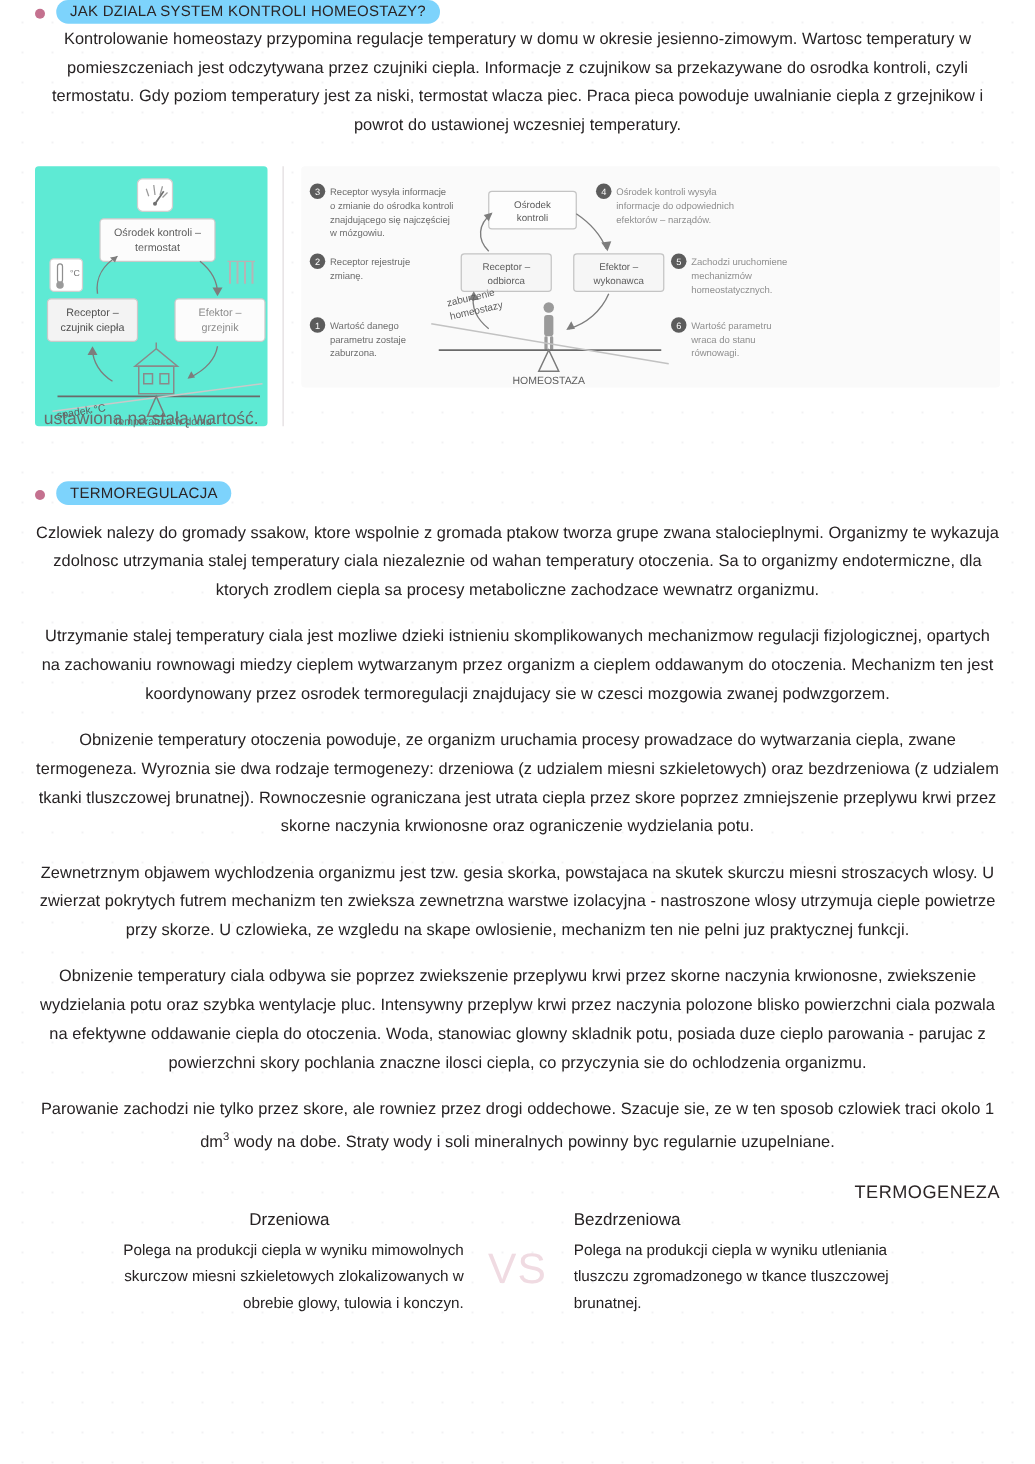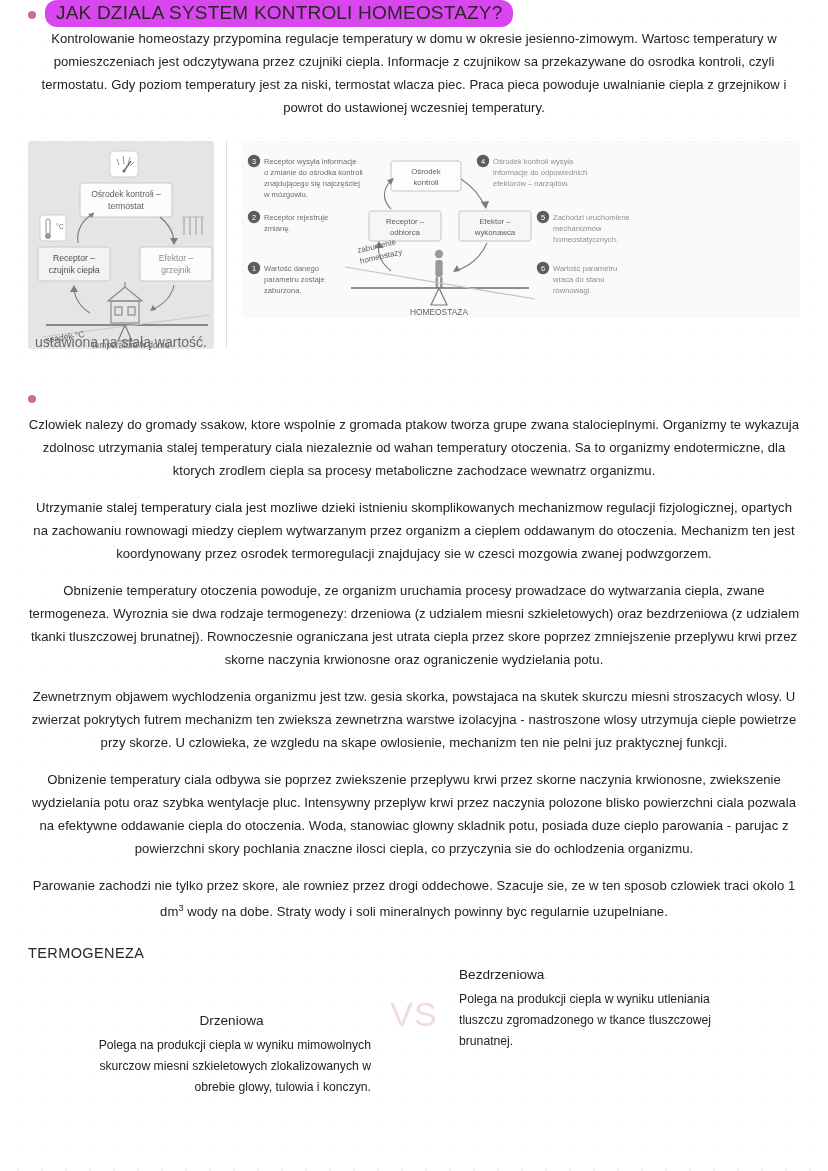--- a/index.html
+++ b/index.html
@@ -28,24 +28,24 @@
     margin: 0;
   }
   .sec-bullet {
     width: 8px; height: 8px; border-radius: 50%;
     background: #c4718f;
     flex: 0 0 auto;
     margin-top: 2px;
   }
   .sec-title {
     display: inline-block;
-    background: #d946ef;
+    background: #7dd3fc;
     border-radius: 12px;
     padding: 2px 11px 3px 11px;
-    font-size: 19px;
+    font-size: 12px;
     letter-spacing: .2px;
     font-weight: 400;
     color: #2b2526;
     white-space: nowrap;
   }
 
   
   p.body {
     font-size: 13.1px;
     line-height: 23px;
@@ -60,21 +60,21 @@
   
   .diagram-row {
     display: flex;
     margin-top: 22px;
     gap: 0;
     align-items: flex-start;
   }
   .diag-left {
     width: 186px;
     flex: 0 0 186px;
-    background: #e5e5e5;
+    background: #5eead4;
     border-radius: 3px;
     position: relative;
     height: 208px;
     padding: 6px 4px;
   }
   .divider {
     width: 1px;
     align-self: stretch;
     background: #e2dde0;
     margin: 0 14px 0 12px;
@@ -94,42 +94,42 @@
     position: relative;
     overflow: hidden;
   }
 
   
   .dg { font-family: "Liberation Sans", sans-serif; }
 
   
   .compare { margin-top: 22px; position: relative; height: 140px; }
   .cmp-title {
-    text-align: left;
+    text-align: right;
     font-size: 14.5px;
     letter-spacing: .4px;
     color: #2b2526;
     margin-bottom: 4px;
   }
   .cmp-cols {
     display: flex;
     justify-content: center;
     align-items: flex-start;
     gap: 0;
   }
   .cmp-col { width: 285px; }
   .cmp-col.left { text-align: right; padding-right: 6px; }
   .cmp-col.right { text-align: left; padding-left: 8px; }
   .cmp-sub {
     font-size: 13.6px;
     color: #262223;
     margin-bottom: 4px;
     line-height: 20px;
   }
-  .cmp-col.left .cmp-sub { text-align: center; margin-top: 46px; }
+  .cmp-col.left .cmp-sub { text-align: center; }
   .cmp-txt {
     font-size: 12.2px;
     line-height: 21px;
     color: #262223;
   }
   .vs-wrap {
     width: 74px;
     flex: 0 0 74px;
     display: flex;
     justify-content: center;
@@ -304,20 +304,21 @@
           <text x="198" y="174" text-anchor="middle" font-size="8.4" fill="#5d5d5d">HOMEOSTAZA</text>
         </svg>
       </div>
     </div>
   </div>
 
   <div class="spacer-lg"></div>
 
   <div class="sec-head">
     <span class="sec-bullet"></span>
+    <span class="sec-title">TERMOREGULACJA</span>
   </div>
 
   <div style="height:10px"></div>
 
   <p class="body">Czlowiek nalezy do gromady ssakow, ktore wspolnie z gromada ptakow tworza grupe zwana stalocieplnymi. Organizmy te wykazuja zdolnosc utrzymania stalej temperatury ciala niezaleznie od wahan temperatury otoczenia. Sa to organizmy endotermiczne, dla ktorych zrodlem ciepla sa procesy metaboliczne zachodzace wewnatrz organizmu.</p>
   <p class="body">Utrzymanie stalej temperatury ciala jest mozliwe dzieki istnieniu skomplikowanych mechanizmow regulacji fizjologicznej, opartych na zachowaniu rownowagi miedzy cieplem wytwarzanym przez organizm a cieplem oddawanym do otoczenia. Mechanizm ten jest koordynowany przez osrodek termoregulacji znajdujacy sie w czesci mozgowia zwanej podwzgorzem.</p>
   <p class="body">Obnizenie temperatury otoczenia powoduje, ze organizm uruchamia procesy prowadzace do wytwarzania ciepla, zwane termogeneza. Wyroznia sie dwa rodzaje termogenezy: drzeniowa (z udzialem miesni szkieletowych) oraz bezdrzeniowa (z udzialem tkanki tluszczowej brunatnej). Rownoczesnie ograniczana jest utrata ciepla przez skore poprzez zmniejszenie przeplywu krwi przez skorne naczynia krwionosne oraz ograniczenie wydzielania potu.</p>
   <p class="body">Zewnetrznym objawem wychlodzenia organizmu jest tzw. gesia skorka, powstajaca na skutek skurczu miesni stroszacych wlosy. U zwierzat pokrytych futrem mechanizm ten zwieksza zewnetrzna warstwe izolacyjna - nastroszone wlosy utrzymuja cieple powietrze przy skorze. U czlowieka, ze wzgledu na skape owlosienie, mechanizm ten nie pelni juz praktycznej funkcji.</p>
   <p class="body">Obnizenie temperatury ciala odbywa sie poprzez zwiekszenie przeplywu krwi przez skorne naczynia krwionosne, zwiekszenie wydzielania potu oraz szybka wentylacje pluc. Intensywny przeplyw krwi przez naczynia polozone blisko powierzchni ciala pozwala na efektywne oddawanie ciepla do otoczenia. Woda, stanowiac glowny skladnik potu, posiada duze cieplo parowania - parujac z powierzchni skory pochlania znaczne ilosci ciepla, co przyczynia sie do ochlodzenia organizmu.</p>
 

